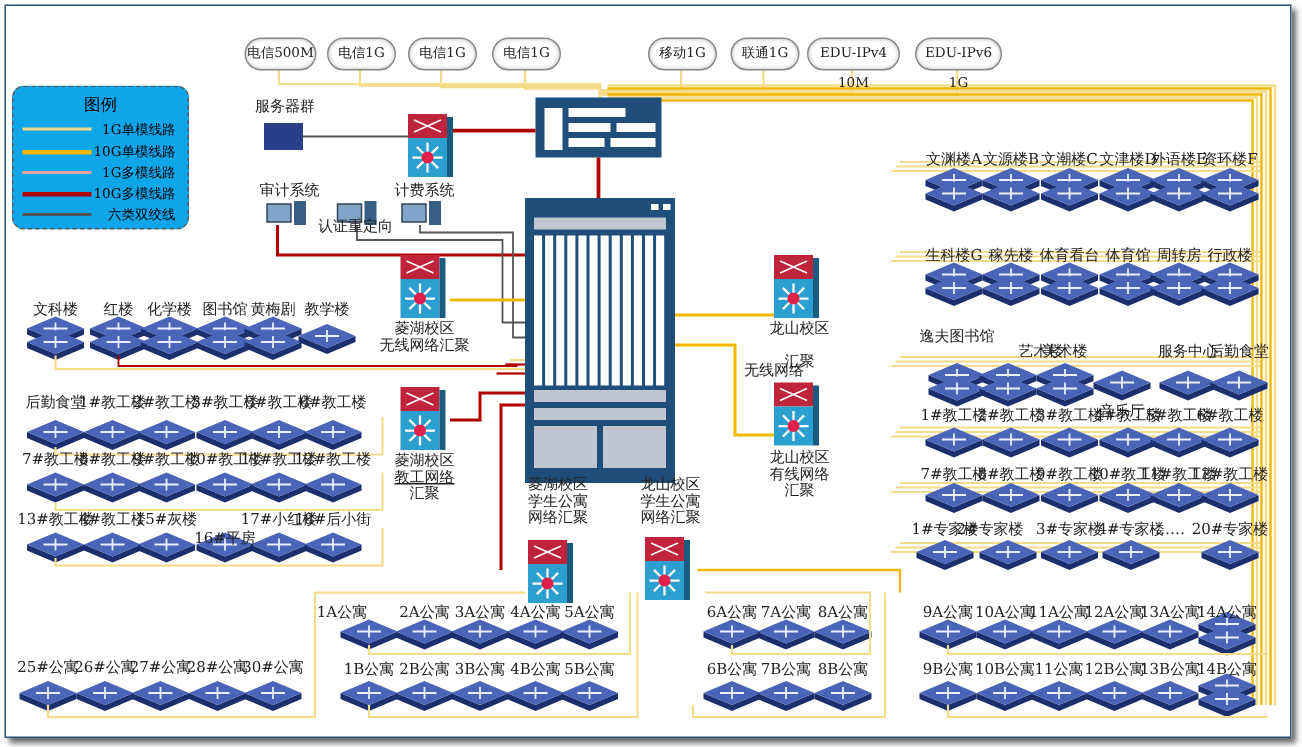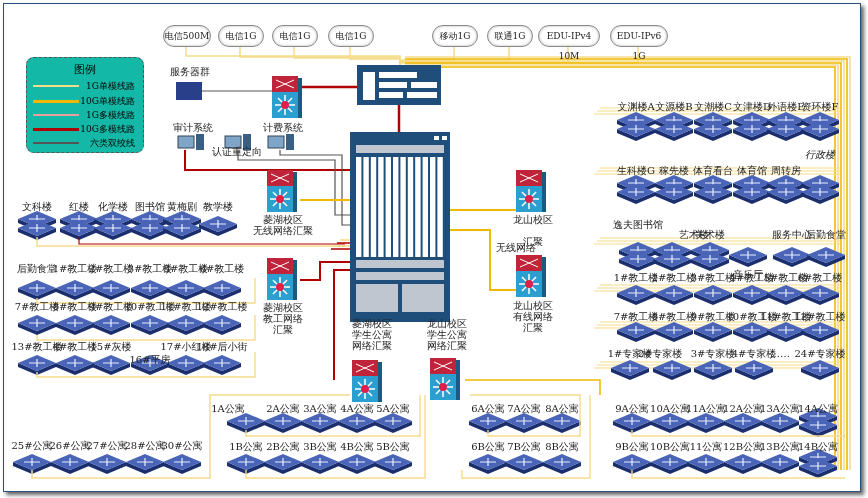--- a/index.html
+++ b/index.html
@@ -2,21 +2,21 @@
 <html><head>
 <meta charset="utf-8">
 <style>
   html,body{margin:0;padding:0;background:#fff;}
   #stage{position:relative;width:868px;height:498px;overflow:hidden;background:#fff;font-family:"DejaVu Serif",serif;}
   #frame{position:absolute;left:3px;top:3px;width:856px;height:487px;border:1px solid #2b4f7a;box-shadow:3px 3px 4px #666;}
   svg#net{position:absolute;left:0;top:0;}
   .lbl{position:absolute;font-size:10px;color:#222;white-space:nowrap;line-height:11px;}
   .lbl.c{transform:translateX(-50%);text-align:center;}
   .cloud{position:absolute;height:20px;border:1px solid #888;border-radius:12px;background:#fff;font-size:9px;line-height:20px;text-align:center;color:#222;box-shadow:inset 0 0 3px #bbb;}
-  #legend{position:absolute;left:26px;top:57px;width:116px;height:94px;border:1px dashed #555;border-radius:8px;background:#14b8a6;}
+  #legend{position:absolute;left:8px;top:57px;width:116px;height:94px;border:1px dashed #555;border-radius:8px;background:#0ea5e9;}
   #legend .title{position:absolute;left:0;width:100%;top:4px;text-align:center;font-size:11px;}
   .lg-row{position:absolute;left:6px;width:104px;height:12px;}
   .lg-line{position:absolute;left:0;top:5px;width:46px;}
   .lg-text{position:absolute;right:2px;top:0;font-size:9px;}
 </style>
 </head>
 <body>
 
 <div id="stage">
   <div id="frame"></div>
@@ -732,21 +732,21 @@
       <div class="cloud" style="left: 487px; top: 25px; width: 44px;">联通1G</div>
       <div class="cloud" style="left: 538px; top: 25px; width: 60px;">EDU-IPv4 10M</div>
       <div class="cloud" style="left: 610px; top: 25px; width: 56px;">EDU-IPv6 1G</div>
       <div class="lbl" style="left: 170px; top: 66px;">服务器群</div>
       <div class="lbl" style="left: 173px; top: 122px;">审计系统</div>
       <div class="lbl" style="left: 212px; top: 122px; margin-top: 24px;">认证重定向</div>
       <div class="lbl" style="left: 263px; top: 122px;">计费系统</div>
       <div class="lbl c" style="left: 283px; top: 214px;">菱湖校区</div>
       <div class="lbl c" style="left: 283px; top: 225px;">无线网络汇聚</div>
       <div class="lbl c" style="left: 283px; top: 302px;">菱湖校区</div>
-      <div class="lbl c" style="left: 283px; top: 313px;">教工网络</div>
+      <div class="lbl c" style="left: 283px; top: 313px; text-decoration: underline;">教工网络</div>
       <div class="lbl c" style="left: 283px; top: 324px;">汇聚</div>
       <div class="lbl c" style="left: 372px; top: 318px;">菱湖校区</div>
       <div class="lbl c" style="left: 372px; top: 329px;">学生公寓</div>
       <div class="lbl c" style="left: 372px; top: 340px;">网络汇聚</div>
       <div class="lbl c" style="left: 447px; top: 318px;">龙山校区</div>
       <div class="lbl c" style="left: 447px; top: 329px;">学生公寓</div>
       <div class="lbl c" style="left: 447px; top: 340px;">网络汇聚</div>
       <div class="lbl c" style="left: 533px; top: 214px;">龙山校区</div>
       <div class="lbl c" style="left: 516px; top: 225px; margin-top: 17px;">无线网络</div>
       <div class="lbl c" style="left: 533px; top: 236px;">汇聚</div>
@@ -781,21 +781,21 @@
       <div class="lbl c" style="left: 674px; top: 101px;">文源楼B</div>
       <div class="lbl c" style="left: 713px; top: 101px;">文潮楼C</div>
       <div class="lbl c" style="left: 752px; top: 101px;">文津楼D</div>
       <div class="lbl c" style="left: 786px; top: 101px;">外语楼E</div>
       <div class="lbl c" style="left: 820px; top: 101px;">资环楼F</div>
       <div class="lbl c" style="left: 636px; top: 165px;">生科楼G</div>
       <div class="lbl c" style="left: 674px; top: 165px;">稼先楼</div>
       <div class="lbl c" style="left: 713px; top: 165px;">体育看台</div>
       <div class="lbl c" style="left: 752px; top: 165px;">体育馆</div>
       <div class="lbl c" style="left: 786px; top: 165px;">周转房</div>
-      <div class="lbl c" style="left: 820px; top: 149px; font-style: italic;">行政楼</div>
+      <div class="lbl c" style="left: 820px; top: 165px;">行政楼</div>
       <div class="lbl c" style="left: 638px; top: 219px;">逸夫图书馆</div>
       <div class="lbl c" style="left: 672px; top: 229px; margin-left: 22px;">艺术楼</div>
       <div class="lbl c" style="left: 710px; top: 229px;">美术楼</div>
       <div class="lbl c" style="left: 748px; top: 229px; margin-top: 40px;">音乐厅</div>
       <div class="lbl c" style="left: 792px; top: 229px;">服务中心</div>
       <div class="lbl c" style="left: 826px; top: 229px;">后勤食堂</div>
       <div class="lbl c" style="left: 636px; top: 272px;">1#教工楼</div>
       <div class="lbl c" style="left: 674px; top: 272px;">2#教工楼</div>
       <div class="lbl c" style="left: 713px; top: 272px;">3#教工楼</div>
       <div class="lbl c" style="left: 752px; top: 272px;">4#教工楼</div>
@@ -805,21 +805,21 @@
       <div class="lbl c" style="left: 674px; top: 311px;">8#教工楼</div>
       <div class="lbl c" style="left: 713px; top: 311px;">9#教工楼</div>
       <div class="lbl c" style="left: 752px; top: 311px;">10#教工楼</div>
       <div class="lbl c" style="left: 786px; top: 311px;">11#教工楼</div>
       <div class="lbl c" style="left: 820px; top: 311px;">12#教工楼</div>
       <div class="lbl c" style="left: 630px; top: 348px;">1#专家楼</div>
       <div class="lbl c" style="left: 648px; top: 348px; padding-left: 24px;">2#专家楼</div>
       <div class="lbl c" style="left: 713px; top: 348px;">3#专家楼</div>
       <div class="lbl c" style="left: 754px; top: 348px;">4#专家楼</div>
       <div class="lbl c" style="left: 780px; top: 348px;">……</div>
-      <div class="lbl c" style="left: 820px; top: 348px;">24#专家楼</div>
+      <div class="lbl c" style="left: 820px; top: 348px;">20#专家楼</div>
       <div class="lbl c" style="left: 32px; top: 440px;">25#公寓</div>
       <div class="lbl c" style="left: 70px; top: 440px;">26#公寓</div>
       <div class="lbl c" style="left: 107px; top: 440px;">27#公寓</div>
       <div class="lbl c" style="left: 145px; top: 440px;">28#公寓</div>
       <div class="lbl c" style="left: 182px; top: 440px;">30#公寓</div>
       <div class="lbl c" style="left: 228px; top: 403px;">1A公寓</div>
       <div class="lbl c" style="left: 283px; top: 403px;">2A公寓</div>
       <div class="lbl c" style="left: 320px; top: 403px;">3A公寓</div>
       <div class="lbl c" style="left: 357px; top: 403px;">4A公寓</div>
       <div class="lbl c" style="left: 393px; top: 403px;">5A公寓</div>

